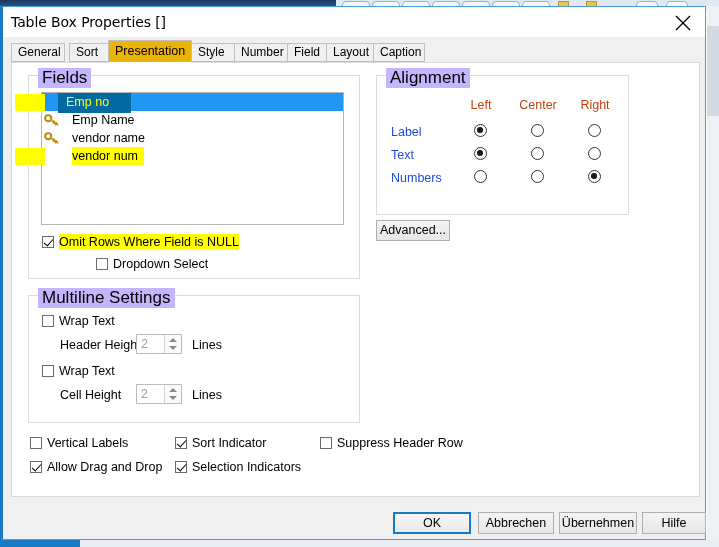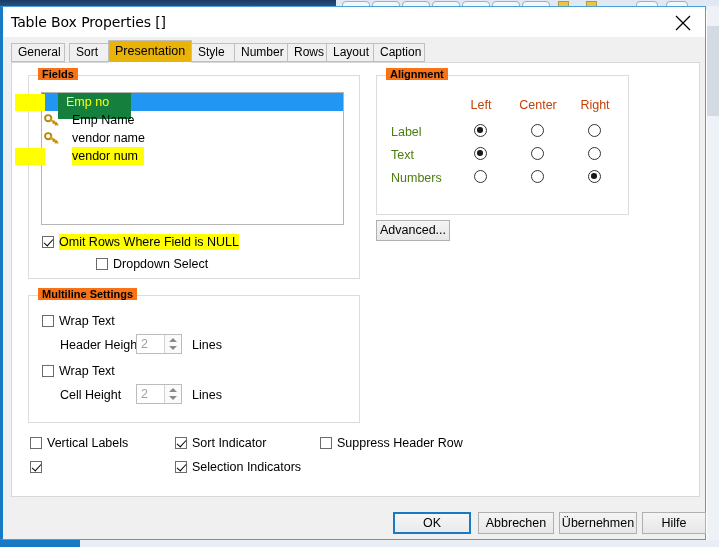--- a/index.html
+++ b/index.html
@@ -111,26 +111,25 @@
 
   
   .groupbox {
     position: absolute;
     border: 1px solid #dcdcdc;
     box-sizing: border-box;
   }
   .group-legend {
     position: absolute;
     top: -8px; left: 9px;
-    background: #f97316;
+    background: #c4b5fd;
     padding: 0 4px;
-    font-size: 11px;
+    font-size: 17px;
     color: #000;
     white-space: nowrap;
-    font-weight: bold;
   }
 
   #grp-fields { left: 16px; top: 12px; width: 332px; height: 204px; }
   #grp-align  { left: 364px; top: 12px; width: 253px; height: 140px; }
   #grp-multi  { left: 16px; top: 232px; width: 332px; height: 128px; }
 
   
   #fieldlist {
     position: absolute;
     left: 12px; top: 16px;
@@ -151,23 +150,23 @@
   .field-row.selected { background: #2196f3; color: #ffffff; }
   .field-row .keyicon {
     display: inline-block;
     width: 16px; height: 14px;
     vertical-align: -3px;
     margin-left: 2px;
   }
   .field-row .spacer { display: inline-block; width: 18px; }
   .field-row .fname { display: inline-block; margin-left: 12px; }
   .field-row.selected .fname {
-    background: #15803d;
+    background: #0369a1;
     color: #ffff00;
-    padding: 0 22px 8px 8px;
+    padding: 0 22px 2px 8px;
     margin-left: -2px;
   }
   .field-row.hl .fname { background: #ffff00; color: #000; padding-right: 6px; }
 
   
   .hl-strip {
     position: absolute;
     background: #ffff00;
     height: 17px;
     left: 0;
@@ -202,21 +201,21 @@
     transform: rotate(42deg);
   }
   .cblabel { display: inline-block; }
   .cblabel.hl { background: #ffff00; }
 
   
   .align-head {
     position: absolute; font-size: 12.5px; color: #c2410c; text-align: center;
     width: 56px;
   }
-  .align-rowlabel { position: absolute; font-size: 12.5px; color: #4d7c0f; }
+  .align-rowlabel { position: absolute; font-size: 12.5px; color: #1d4ed8; }
   .radio {
     position: absolute;
     width: 13px; height: 13px;
     border: 1.4px solid #333333;
     border-radius: 50%;
     background: #ffffff;
     box-sizing: border-box;
     cursor: default;
   }
   .radio.on::after {
@@ -329,21 +328,21 @@
       </svg>
     </div>
   </div>
 
   <div id="tabstrip">
     <div class="tab" style="left:0px;   width:54px">General</div>
     <div class="tab" style="left:58px;  width:40px">Sort</div>
     <div class="tab active" style="left:97px;  width:84px">Presentation</div>
     <div class="tab" style="left:180px; width:44px">Style</div>
     <div class="tab" style="left:223px; width:54px">Number</div>
-    <div class="tab" style="left:276px; width:40px">Rows</div>
+    <div class="tab" style="left:276px; width:40px">Field</div>
     <div class="tab" style="left:315px; width:56px">Layout</div>
     <div class="tab" style="left:362px; width:52px">Caption</div>
   </div>
 
   <div id="page">
 
     <div class="groupbox" id="grp-fields">
       <span class="group-legend">Fields</span>
 
       <div class="hl-strip" style="left:-14px; top:18px; width:30px;"></div>
@@ -447,21 +446,21 @@
     <div class="cbrow" style="left:18px;  top:372px;">
       <span class="cbox"></span><span class="cblabel">Vertical Labels</span>
     </div>
     <div class="cbrow" style="left:163px; top:372px;">
       <span class="cbox checked"></span><span class="cblabel">Sort Indicator</span>
     </div>
     <div class="cbrow" style="left:308px; top:372px;">
       <span class="cbox"></span><span class="cblabel">Suppress Header Row</span>
     </div>
     <div class="cbrow" style="left:18px;  top:396px;">
-      <span class="cbox checked"></span>
+      <span class="cbox checked"></span><span class="cblabel">Allow Drag and Drop</span>
     </div>
     <div class="cbrow" style="left:163px; top:396px;">
       <span class="cbox checked"></span><span class="cblabel">Selection Indicators</span>
     </div>
   </div>
 
   <div class="pbtn default" style="left:390px; top:505px; width:78px; height:22px; line-height:19px;">OK</div>
   <div class="pbtn" style="left:475px; top:505px; width:76px; height:22px; line-height:20px;">Abbrechen</div>
   <div class="pbtn" style="left:556px; top:505px; width:78px; height:22px; line-height:20px;">Übernehmen</div>
   <div class="pbtn" style="left:639px; top:505px; width:64px; height:22px; line-height:20px;">Hilfe</div>

